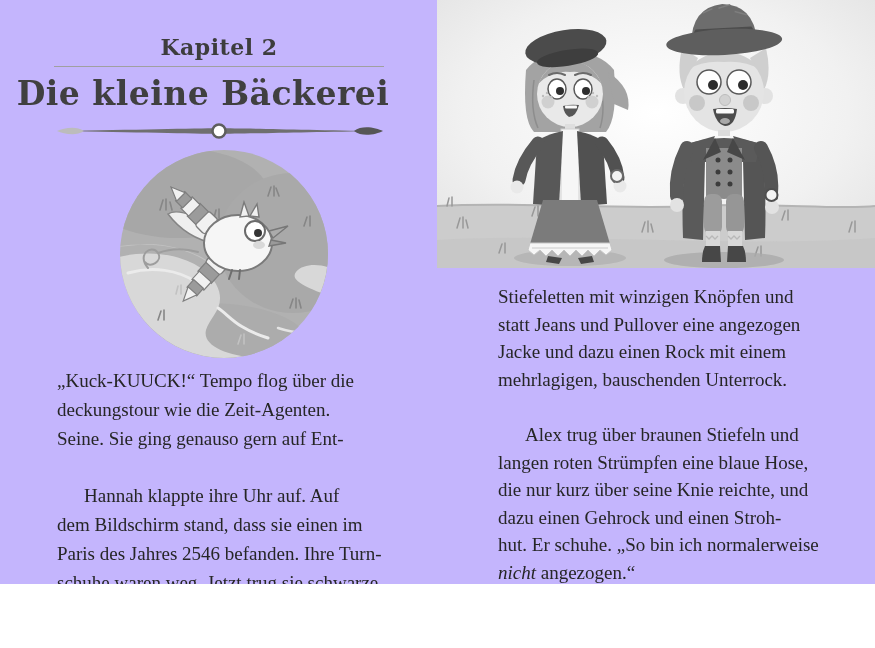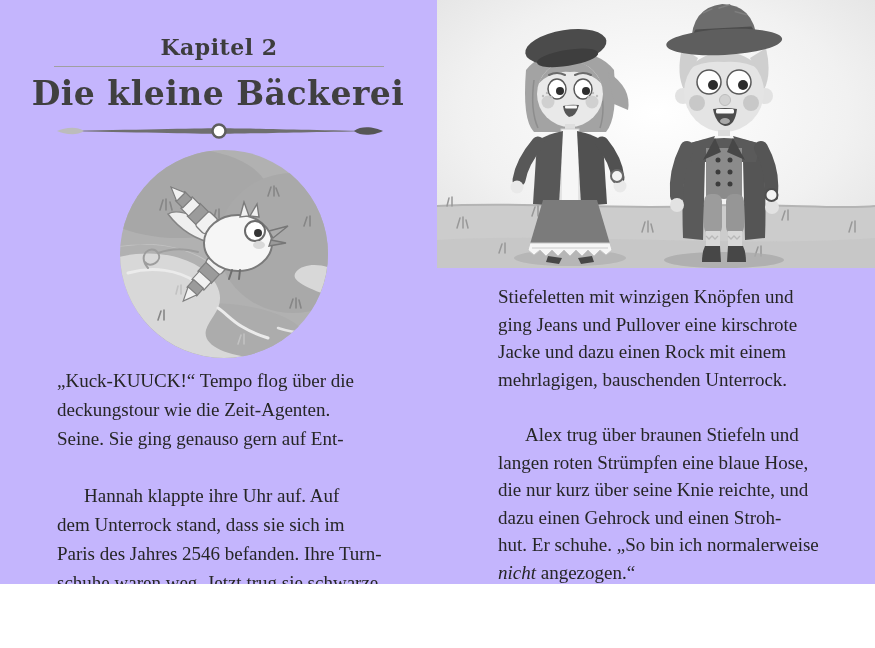--- a/index.html
+++ b/index.html
@@ -14,21 +14,21 @@
   .chapter-label{
     position:absolute;top:34px;left:54px;width:330px;text-align:center;
     font-family:"DejaVu Serif", serif;font-weight:bold;font-size:22px;color:#3d3d3d;
     letter-spacing:.5px;
   }
   .chapter-rule{
     position:absolute;top:66px;left:54px;width:330px;height:0;
     border:none;border-top:1.5px solid #a0a0a0;margin:0;
   }
   .chapter-title{
-    position:absolute;top:74px;left:27px;width:382px;margin:0;text-align:center;
+    position:absolute;top:74px;left:12px;width:382px;margin:0;text-align:center;
     font-family:"DejaVu Serif", serif;font-weight:bold;font-size:33px;color:#404040;
     letter-spacing:.5px;
   }
   .ornament{position:absolute;top:120px;left:54px;width:330px;height:22px;}
 
   .circle-illustration{position:absolute;top:148px;left:118px;width:212px;height:212px;}
 
   .body-text{position:absolute;font-size:19px;color:#262626;}
   .body-text .line{white-space:nowrap;}
   .body-text .indent{text-indent:27px;margin-top:28px;}
@@ -137,21 +137,21 @@
           </g>
         </g>
       </svg>
     </div>
 
     <div class="body-text body-left">
       <div class="line">„Kuck-KUUCK!“ Tempo flog über die</div>
       <div class="line">deckungstour wie die Zeit-Agenten.</div>
       <div class="line">Seine. Sie ging genauso gern auf Ent-</div>
       <div class="line indent">Hannah klappte ihre Uhr auf. Auf</div>
-      <div class="line">dem Unterrock stand, dass sie sich im</div>
+      <div class="line">dem Bildschirm stand, dass sie einen im</div>
       <div class="line">Paris des Jahres 2546 befanden. Ihre Turn-</div>
       <div class="line">schuhe waren weg. Jetzt trug sie schwarze</div>
     </div>
 
     <div class="page-number page-number-left">18</div>
   </div>
 
   <div class="page page-right">
 
     <div class="illustration-top">
@@ -313,21 +313,21 @@
           <path d="M-18 236 l3 3 l3 -3 l3 3 l3 -3 M4 236 l3 3 l3 -3 l3 3 l3 -3" stroke="#b8b8b8" stroke-width="1.3" fill="none"></path>
 
           <path d="M-19 246 L-4 246 L-3 262 L-22 262 Q-22 252 -19 246 Z" fill="#474747"></path>
           <path d="M19 246 L4 246 L3 262 L22 262 Q22 252 19 246 Z" fill="#474747"></path>
         </g>
       </svg>
     </div>
 
     <div class="body-text body-right">
       <div class="line">Stiefeletten mit winzigen Knöpfen und</div>
-      <div class="line">ging Jeans und Pullover eine kirschrote</div>
+      <div class="line">statt Jeans und Pullover eine angezogen</div>
       <div class="line">Jacke und dazu einen Rock mit einem</div>
       <div class="line">mehrlagigen, bauschenden Unterrock.</div>
       <div class="line indent">Alex trug über braunen Stiefeln und</div>
       <div class="line">langen roten Strümpfen eine blaue Hose,</div>
       <div class="line">die nur kurz über seine Knie reichte, und</div>
       <div class="line">dazu einen Gehrock und einen Stroh-</div>
       <div class="line">hut. Er schuhe. „So bin ich normalerweise</div>
       <div class="line"><span class="italic">nicht</span><span> angezogen.“</span></div>
     </div>
 

